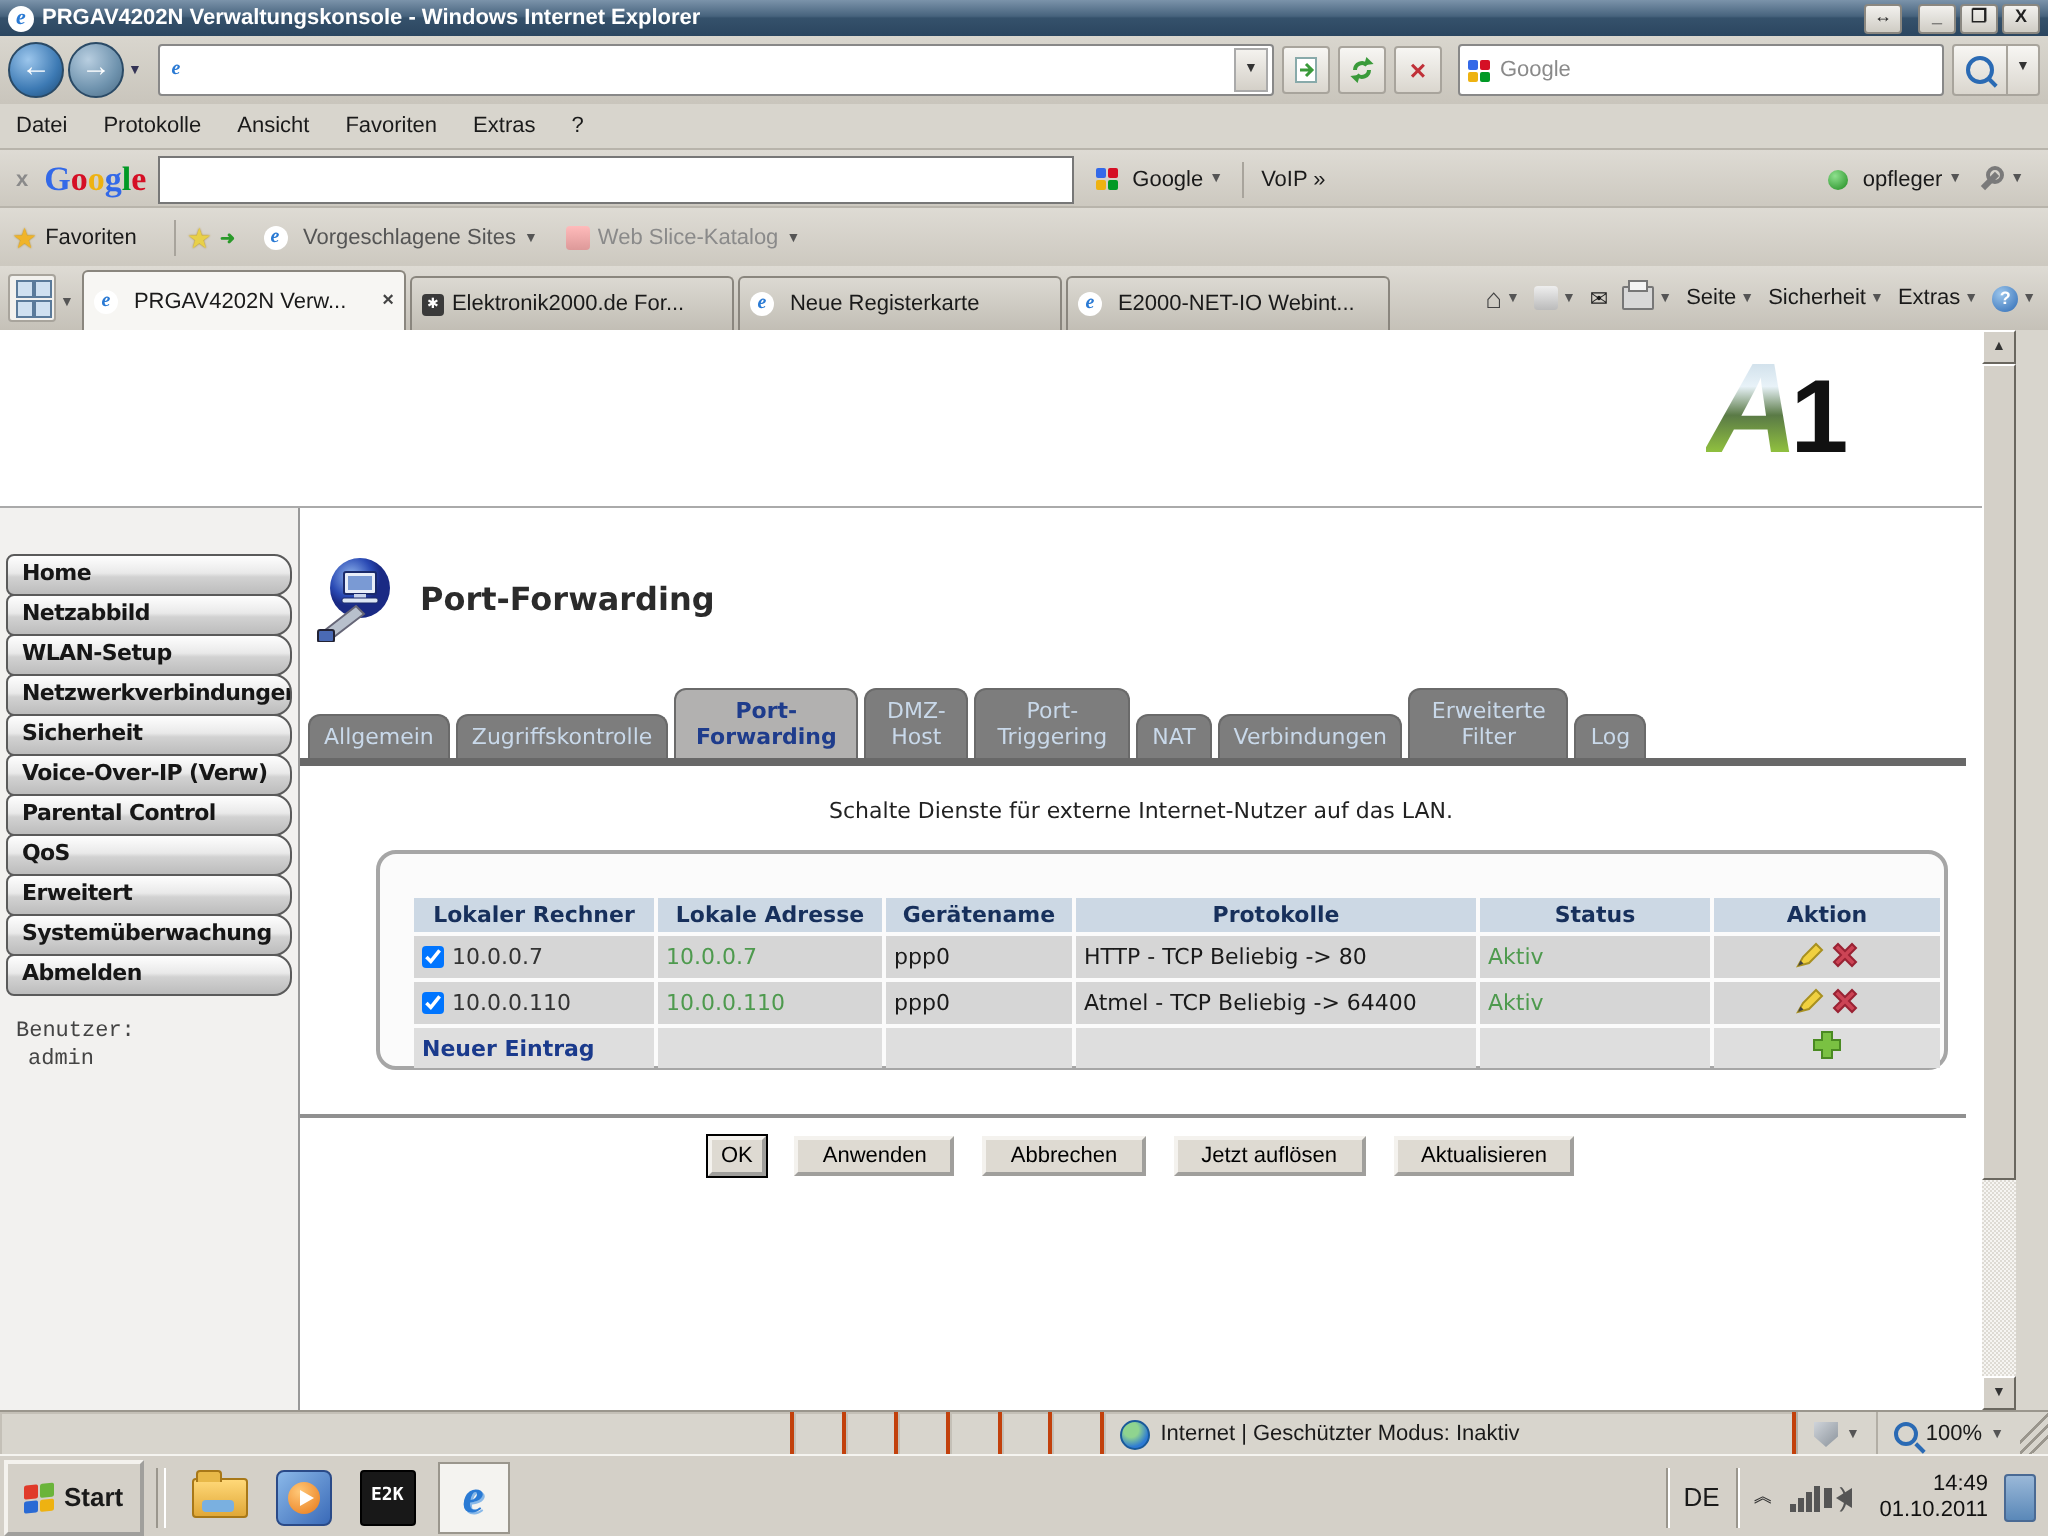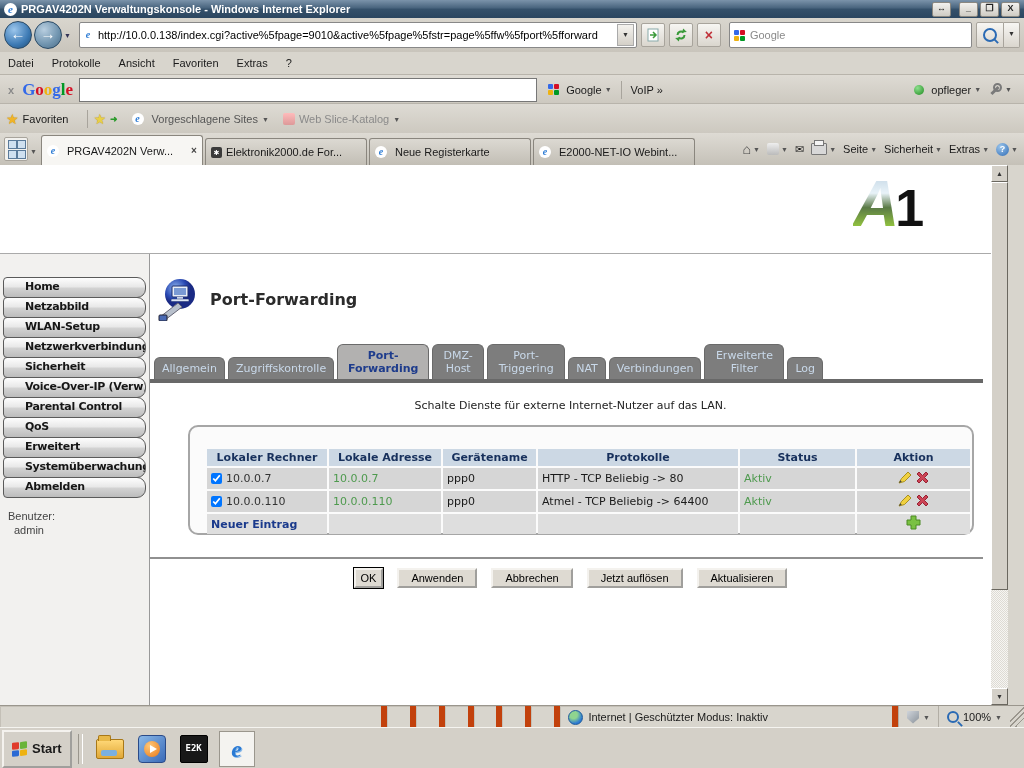--- a/index.html
+++ b/index.html
@@ -101,24 +101,24 @@
   #vhline{position:absolute;top:88px;left:0;right:17px;height:1px;background:#aaa}
   #a1logo{position:absolute;top:4px;right:45px;width:110px;height:80px}
   #a1logo .a{font-size:64px;font-weight:bold;font-style:italic;
     background:linear-gradient(180deg,#b8cede 0%,#e8f2f8 35%,#5a7a46 55%,#8fbf3f 80%,#6a9a2f 100%);
     -webkit-background-clip:text;background-clip:text;color:transparent;line-height:70px}
   #a1logo .one{font-size:52px;font-weight:bold;color:#111;line-height:60px;margin-left:-4px}
 
   #sidebar{position:absolute;top:89px;left:0;width:149px;bottom:0;background:#f2f1ef;border-right:1px solid #999}
   .sbtn{margin:0 3px;height:19px;line-height:18px;border:1px solid #5a5a5a;border-radius:4px 9px 9px 4px;
     background:linear-gradient(#fefefe,#e9e9e9 45%,#d2d2d2 55%,#bcbcbc);
-    font-weight:bold;color:#161616;padding-left:21px;margin-top:-1px;font-size:11px;
+    font-weight:bold;color:#161616;padding-left:7px;margin-top:-1px;font-size:11px;
     font-family:"DejaVu Sans",sans-serif;letter-spacing:-0.3px;white-space:nowrap;overflow:hidden}
   #sbstack{padding-top:24px}
-  #sbuser{margin:12px 0 0 8px;color:#444;font-family:Liberation Sans, sans-serif}
+  #sbuser{margin:12px 0 0 8px;color:#444;font-family:Liberation Mono, monospace}
   #sbuser div:last-child{margin:2px 0 0 6px}
 
   #content{position:absolute;top:89px;left:150px;right:17px;bottom:0;background:#fff;
     font-family:"DejaVu Sans",sans-serif}
   #pagehead{display:flex;align-items:center;gap:10px;margin:22px 0 0 8px;height:46px}
   #pagehead .ttl{font-size:16px;font-weight:bold;color:#2b2b2b}
   #ptabs{display:flex;align-items:flex-end;gap:3px;margin:22px 0 0 4px}
   .ptab{background:#7d7d7d;color:#c9d9ea;border-radius:6px 6px 0 0;padding:4px 7px;text-align:center;
     font-size:11px;line-height:13px;border:1px solid #6a6a6a;border-bottom:none}
   .ptab.active{background:#b2b1b0;color:#1e3c8c;font-weight:bold}
@@ -144,21 +144,21 @@
   #vscroll{position:absolute;top:0;right:0;width:17px;height:540px;background:#ecebe7;
     background-image:repeating-conic-gradient(#f6f5f2 0 25%,#dedbd4 0 50%);background-size:2px 2px}
   .sbtn2{position:absolute;left:0;width:17px;height:17px;background:#d4d0c8;border:1px solid;
     border-color:#fff #6a675f #6a675f #fff;box-sizing:border-box;text-align:center;font-size:7px;line-height:15px;color:#333}
   #vthumb{position:absolute;left:0;top:17px;width:17px;height:408px;background:#d4d0c8;border:1px solid;
     border-color:#fff #6a675f #6a675f #fff;box-sizing:border-box}
 
   
   #statusbar{position:absolute;top:705px;left:0;right:0;height:22px;background:#d8d5cd;
     border-top:1px solid #9a968d;display:flex;align-items:stretch}
-  .scell{border-right:6px solid #c2410c;box-shadow:inset 1px 1px 0 #c4c0b7}
+  .scell{border-right:2px solid #c2410c;box-shadow:inset 1px 1px 0 #c4c0b7}
   .scell.small{width:24px}
   #szone{display:flex;align-items:center;gap:5px;padding:0 8px;width:330px}
   .globe{width:13px;height:13px;border-radius:50%;background:radial-gradient(circle at 35% 30%,#8fd48f 30%,#2d7ad4 70%);border:1px solid #1a5a9a}
   #sright{margin-left:auto;display:flex;}
   .shield{width:12px;height:13px;background:linear-gradient(135deg,#cfd4da,#8a929a);
     clip-path:polygon(0 0,100% 0,100% 60%,50% 100%,0 60%)}
   .zoombtn{display:flex;align-items:center;gap:4px;padding:0 8px;height:100%;border-left:1px solid #b2aea5}
   .grip{width:14px;height:100%;background:linear-gradient(135deg,transparent 40%,#9a968d 40%,#9a968d 45%,transparent 45%,transparent 55%,#9a968d 55%,#9a968d 60%,transparent 60%,transparent 70%,#9a968d 70%,#9a968d 75%,transparent 75%)}
 
   
@@ -209,21 +209,20 @@
     <span class="winbtn">X</span>
   </span>
 </div>
 
 <div id="addrbar">
   <span class="navcirc">←</span>
   <span class="navcirc dim" style="margin-left:2px">→</span>
   <span style="font-size:7px;color:#335;margin:0 2px">▼</span>
   <span id="urlfield">
     <span class="ie-e" style="width:12px;height:12px;line-height:12px;font-size:10px">e</span>
-    <span class="url">http://10.0.0.138/index.cgi?active%5fpage=9010&amp;active%5fpage%5fstr=page%5ffw%5fport%5fforward</span>
     <span class="urldrop">▼</span>
   </span>
   <span class="abtn">
     <svg width="14" height="14">
         <rect x="2" y="1" width="10" height="12" fill="#fff" stroke="#8aa"></rect>
         <path d="M4 7h6M7 4l3 3-3 3" stroke="#3a9a3a" fill="none" stroke-width="1.5"></path>
       </svg>
   </span>
   <span class="abtn">
     <svg width="14" height="14">
@@ -566,13 +565,31 @@
       <span class="wmp">
         <i></i>
       </span>
     </span>
   <span class="qlicon">
       <span class="e2k">E2K</span>
     </span>
   <span class="qlicon pressed">
       <span class="bige">e</span>
     </span>
+  <span id="tray">
+    <span class="trayline"></span>
+    <span style="font-size:13px">DE</span>
+    <span class="trayline"></span>
+    <span class="chev">︽</span>
+    <span class="sig">
+        <i style="height:4px"></i>
+        <i style="height:7px"></i>
+        <i style="height:10px"></i>
+        <i style="height:13px"></i>
+      </span>
+    <span class="spk"></span>
+    <span id="clock">
+      <div>14:49</div>
+      <div>01.10.2011</div>
+    </span>
+    <span class="showdesk"></span>
+  </span>
 </div>
 
 </body></html>

